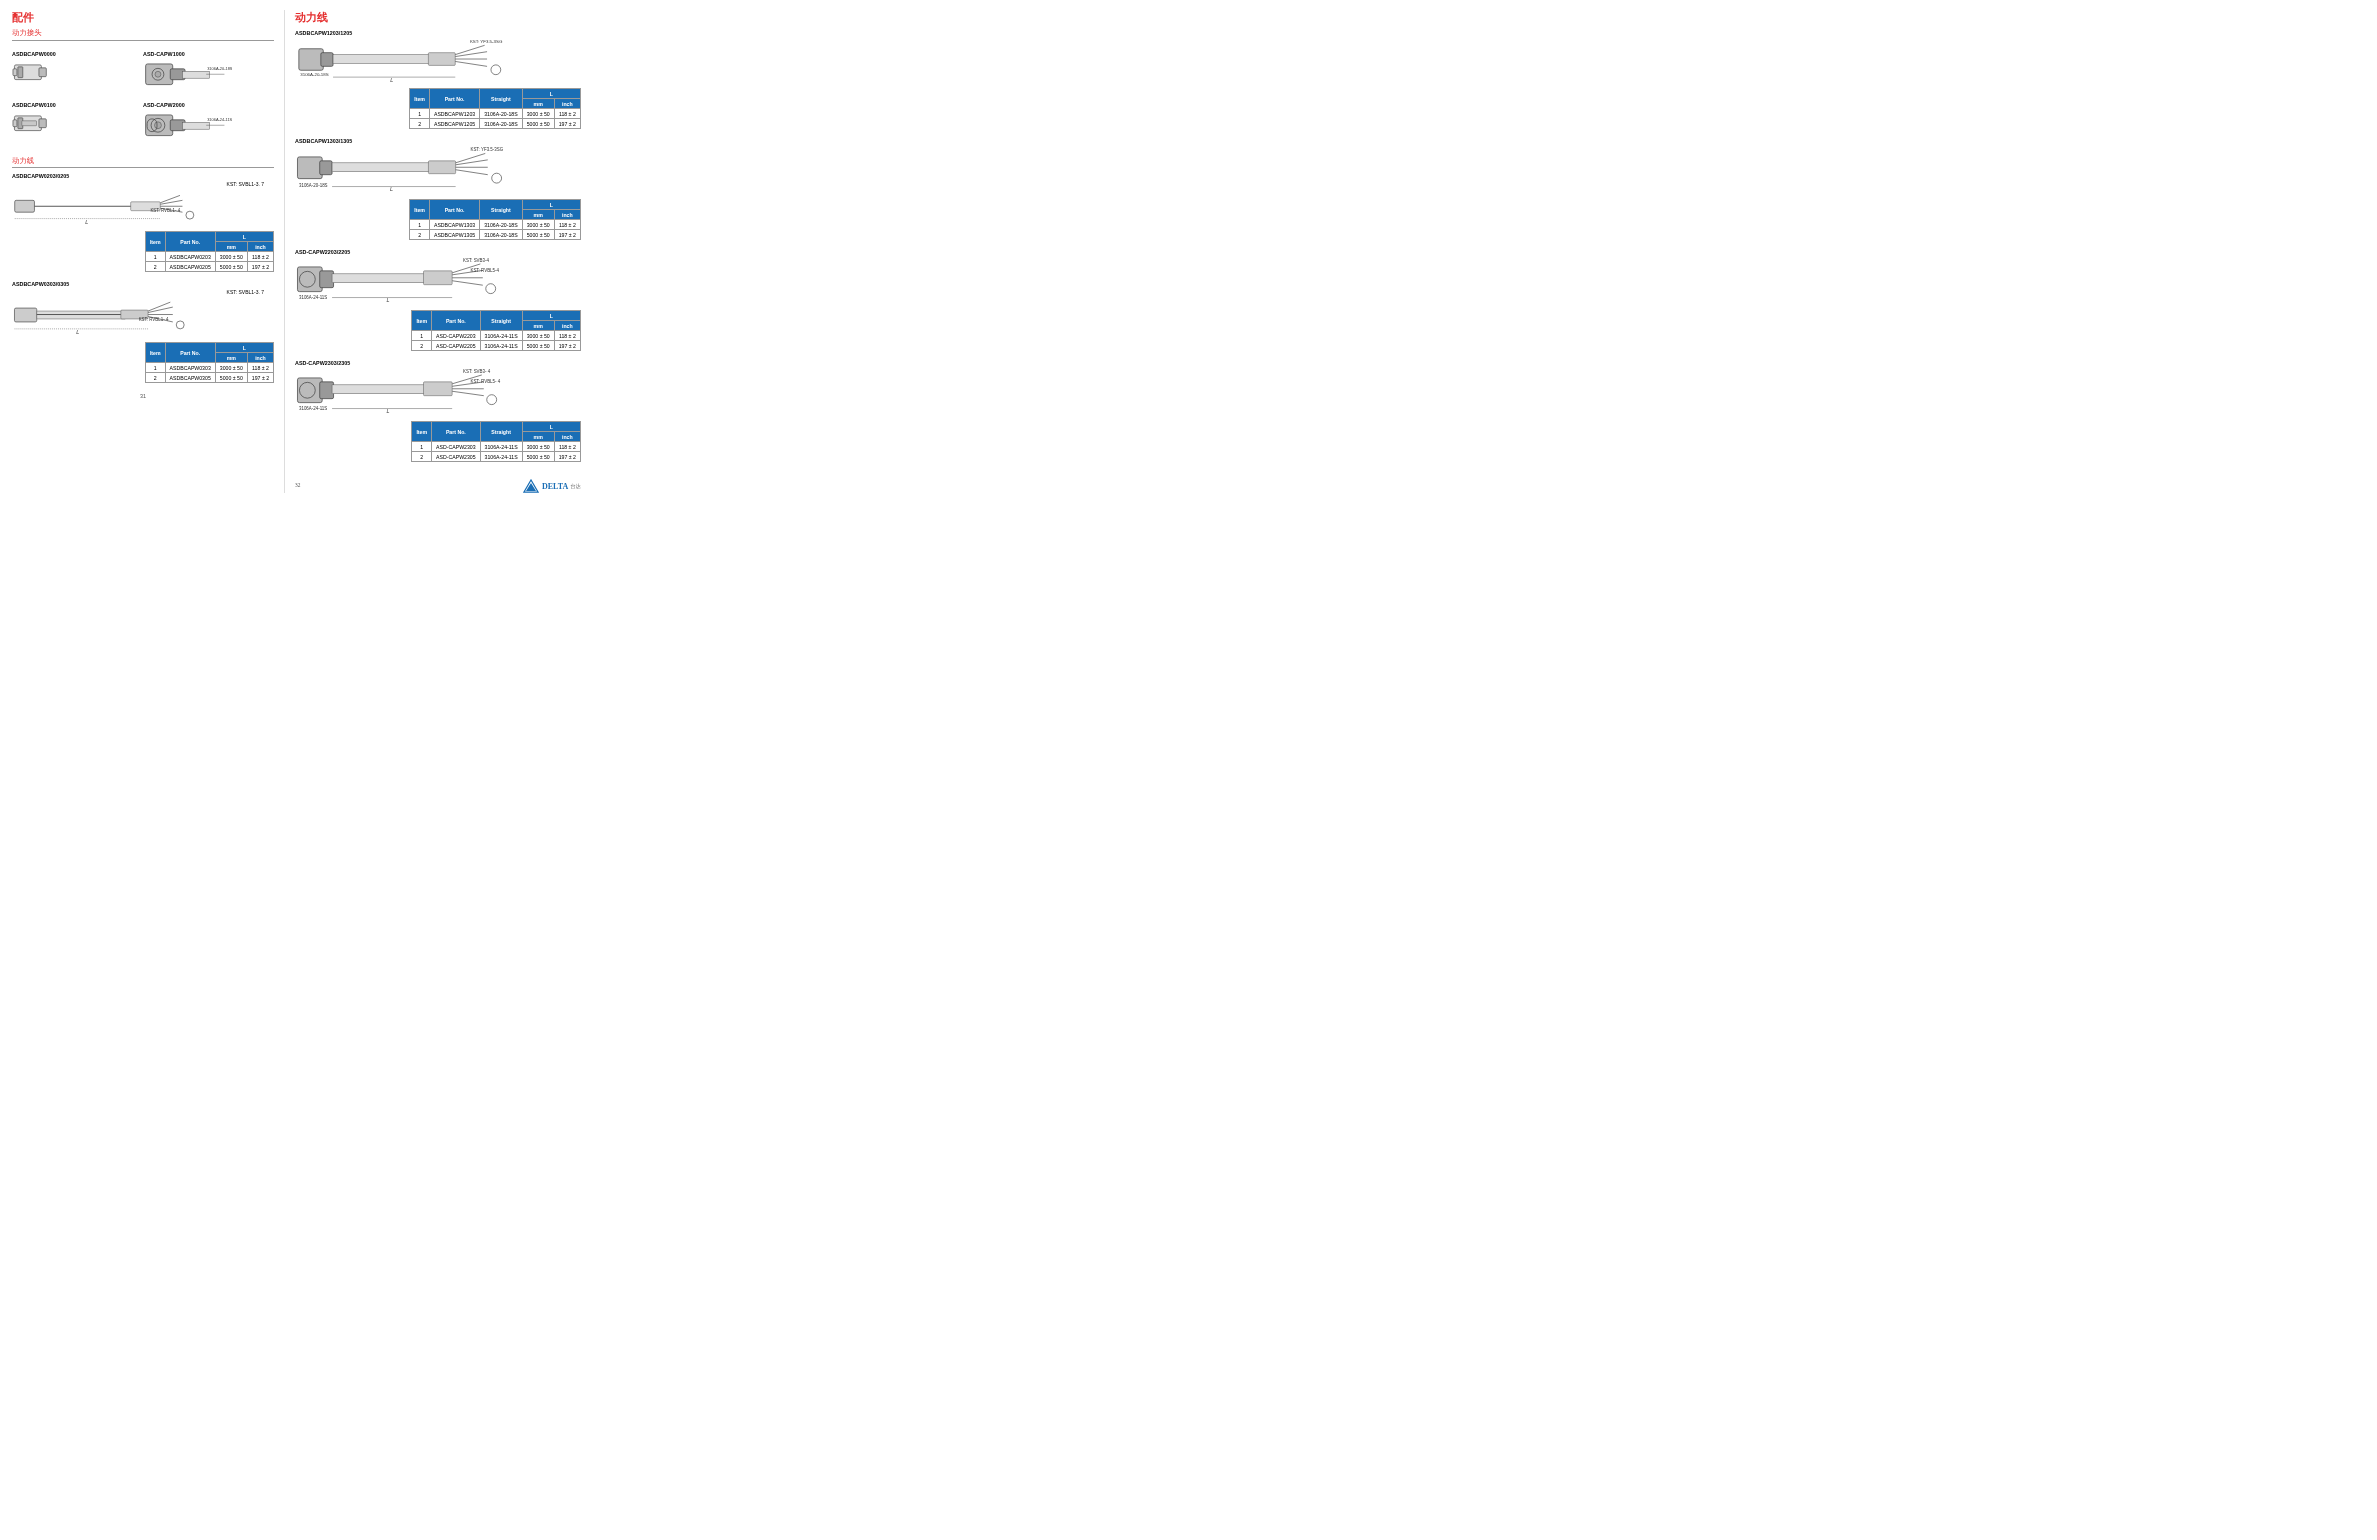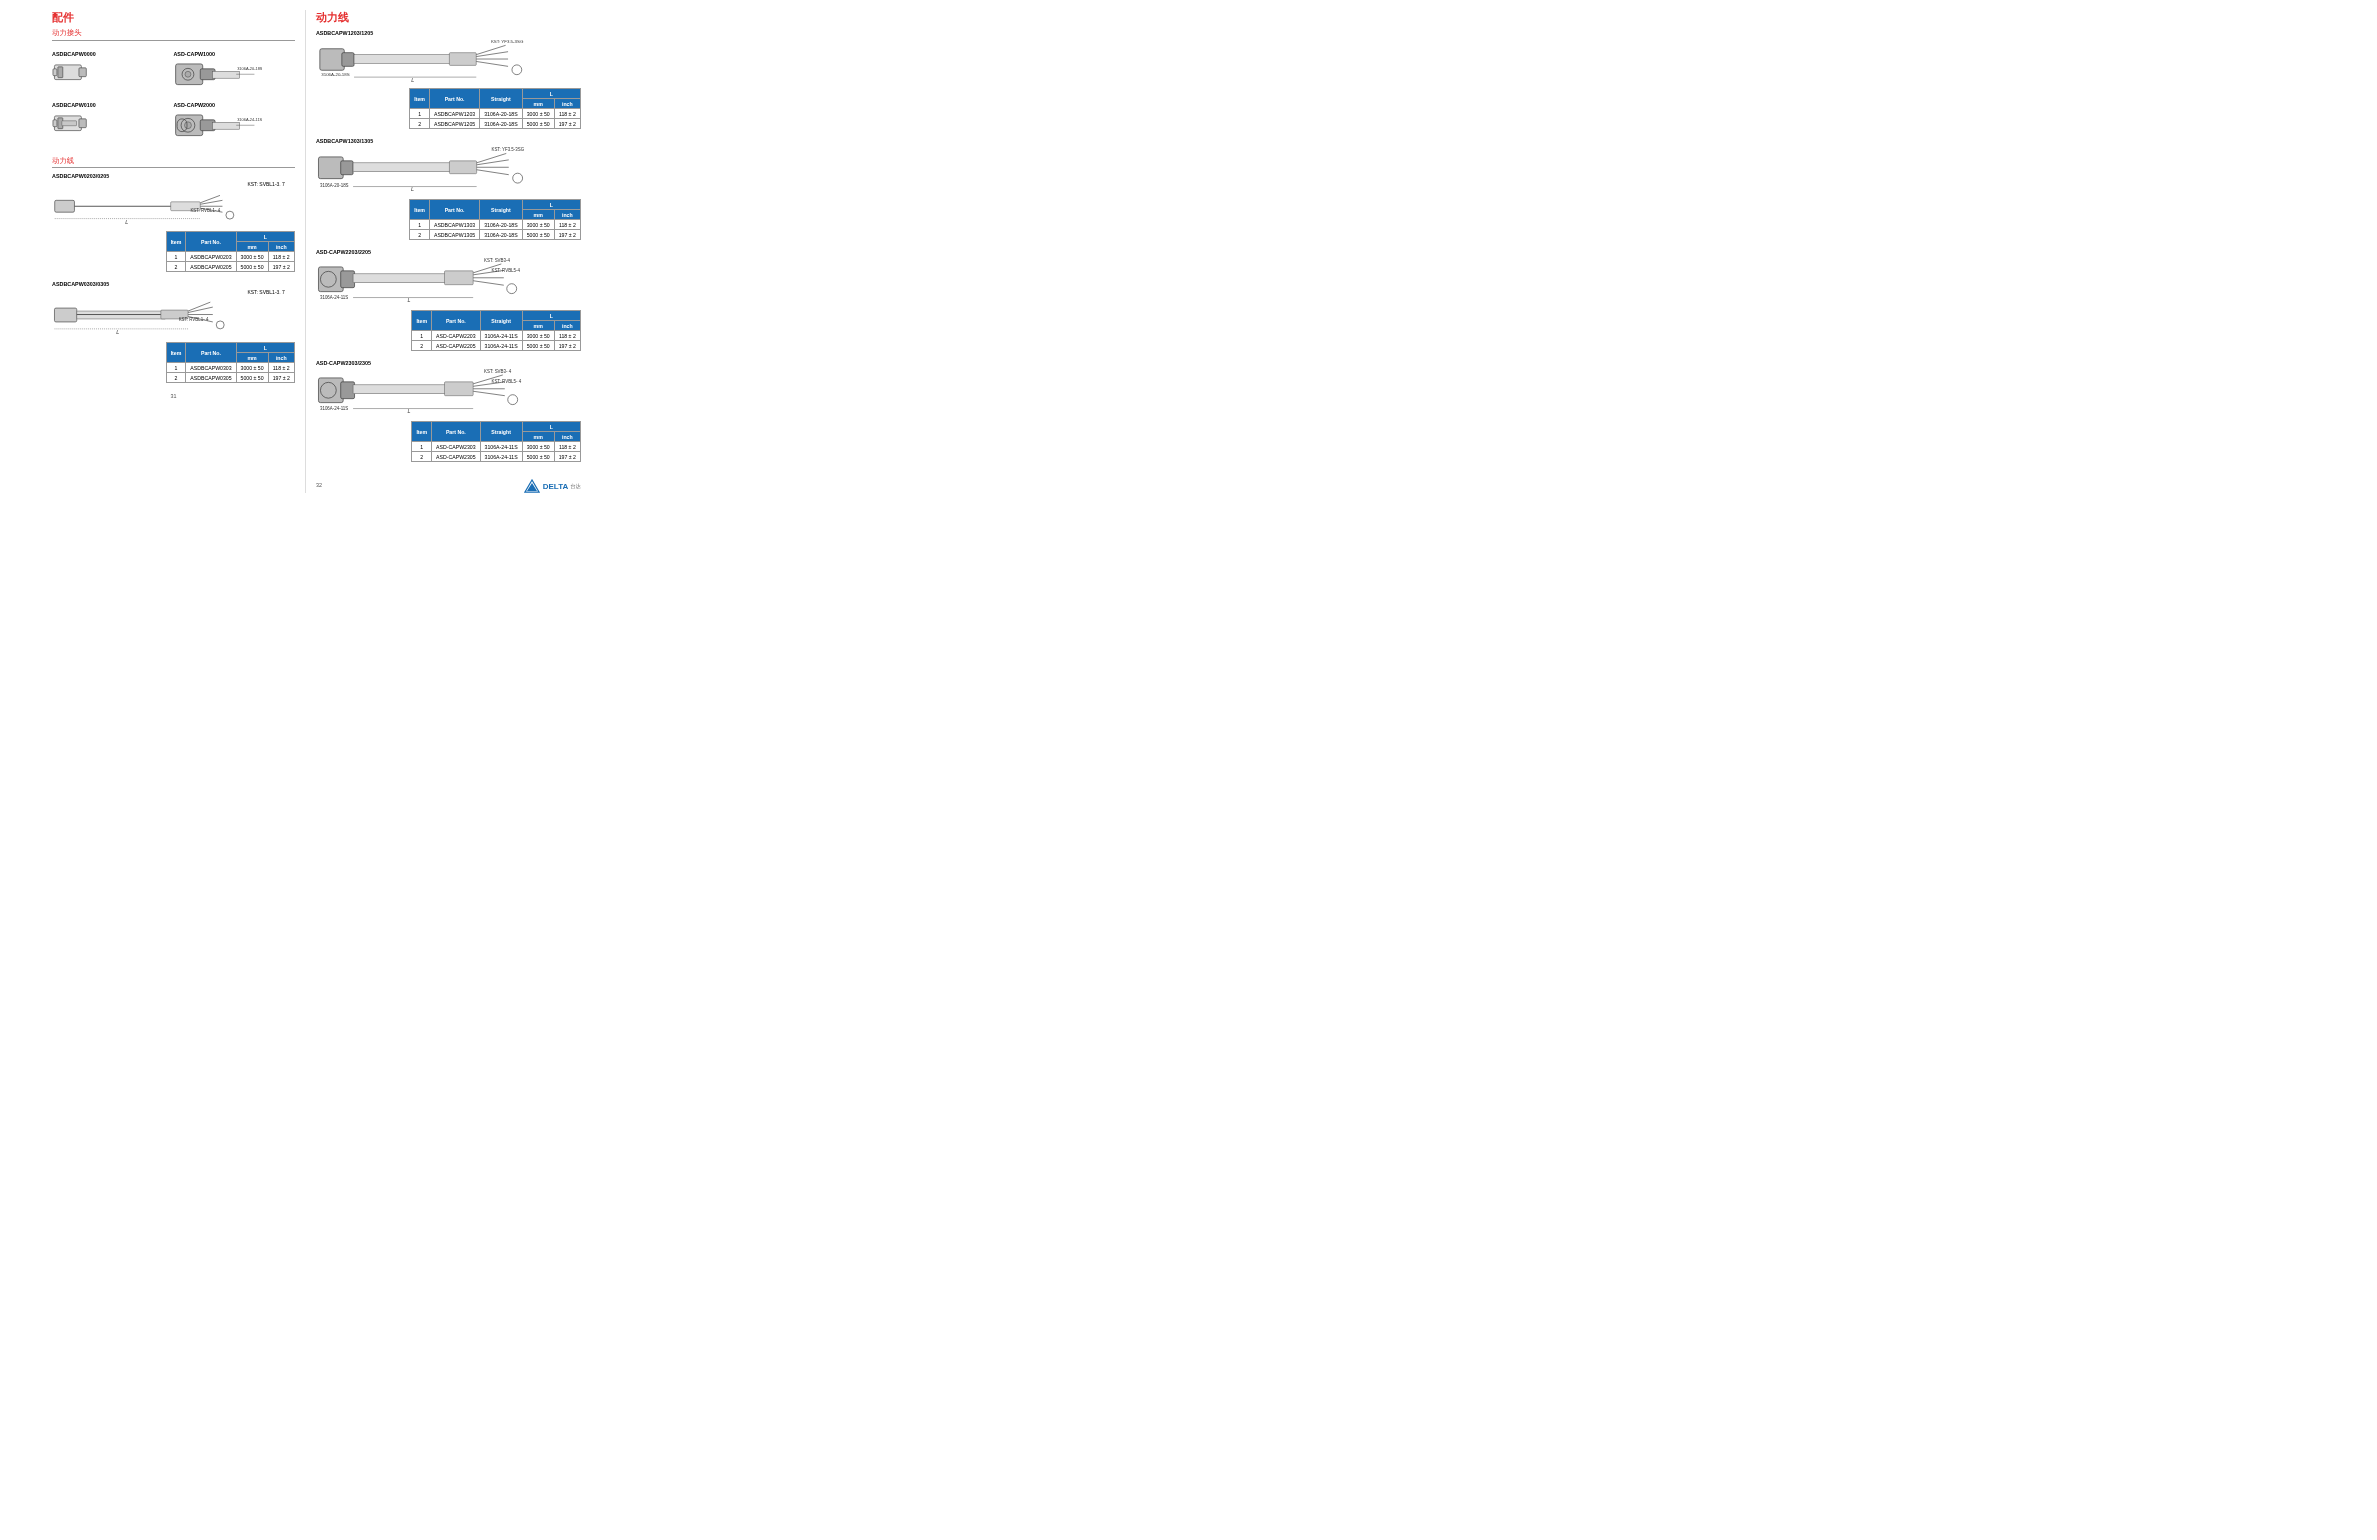--- a/index.html
+++ b/index.html
@@ -9,21 +9,20 @@
       background: #fff;
       color: #000;
       display: flex;
       width: 593px;
       min-height: 385px;
     }
     .page {
       display: flex;
       width: 100%;
       padding: 10px 12px;
-      margin-left: 40px;
     }
     .left-column {
       width: 48%;
       padding-right: 10px;
       border-right: 0.5px solid #ddd;
     }
     .right-column {
       width: 52%;
       padding-left: 10px;
     }
@@ -520,21 +519,21 @@
               <td>ASD-CAPW2305</td>
               <td>3106A-24-11S</td>
               <td>5000 ± 50</td>
               <td>197 ± 2</td>
             </tr>
           </tbody>
         </table>
       </div>
     </div>
 
-    <div style="display:flex; justify-content:space-between; align-items:center; margin-top:7px;">
+    <div style="display:flex; justify-content:space-between; align-items:center; margin-top:7px;font-family:Liberation Serif, serif;">
       <div class="page-number">32</div>
       <div class="footer-logo">
         <svg width="16" height="14" viewBox="0 0 32 28">
           <polygon points="16,2 2,26 30,26" fill="none" stroke="#1a6eb5" stroke-width="2.5"></polygon>
           <polygon points="16,8 6,24 26,24" fill="#1a6eb5"></polygon>
         </svg>
         <span class="logo-text">DELTA</span>
         <span style="font-size:5.4px; color:#666; margin-left:2px;">台达</span>
       </div>
     </div>

